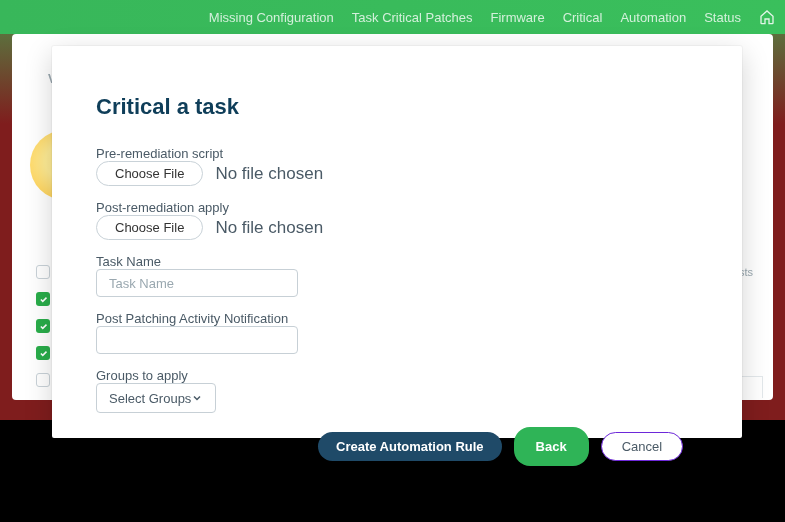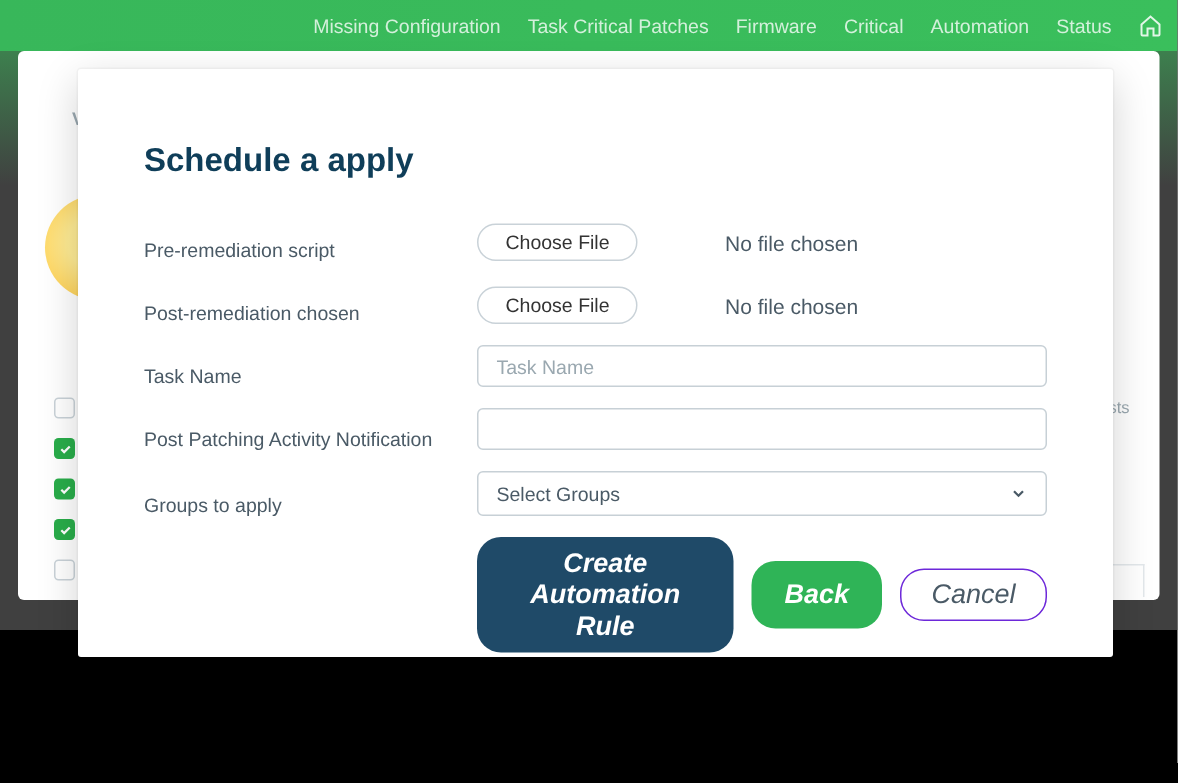--- a/index.html
+++ b/index.html
@@ -9,21 +9,21 @@
       font-family: -apple-system, BlinkMacSystemFont, "Segoe UI", Arial, sans-serif;
       background: #000;
       overflow: hidden;
       position: relative;
     }
     .page {
       position: absolute;
       top: 0; left: 0;
       width: 785px;
       height: 420px;
-      background: #404040;
+      background: #7f1d1d;
     }
     .topbar {
       height: 34px;
       background: linear-gradient(to right, #38b75a, #3abf5c);
       display: flex;
       align-items: center;
       justify-content: flex-end;
       padding: 0 10px;
       gap: 18px;
     }
@@ -117,23 +117,24 @@
       padding: 48px 44px 30px 44px;
     }
     .modal-title {
       color: #0f3e59;
       font-size: 22px;
       font-weight: 700;
       margin-bottom: 26px;
     }
     .form-row {
       display: flex;
-      align-items: flex-end;
+      align-items: flex-start;
       margin-bottom: 14px;
       min-height: 28px;
+      flex-direction: column;
     }
     .form-label {
       width: 222px;
       color: #4a5a66;
       font-size: 13px;
     }
     .form-control { flex: 1; }
     .file-picker {
       display: flex;
       align-items: center;
@@ -142,23 +143,22 @@
     .choose-file-btn {
       border: 1px solid #c9d2d8;
       background: #fff;
       border-radius: 14px;
       padding: 4px 18px;
       font-size: 13px;
       color: #333;
       cursor: pointer;
     }
     .file-status {
-      font-size: 14px;
-      color: #4a5a66;
-      margin-left: 46px;
+      font-size: 17px;
+      color: #4a5a66;
     }
     .text-input {
       width: 100%;
       border: 1px solid #c7d0d6;
       border-radius: 4px;
       height: 28px;
       padding: 0 12px;
       font-size: 13px;
       color: #4a5a66;
       outline: none;
@@ -189,25 +189,24 @@
     .button-row {
       display: flex;
       gap: 12px;
       align-items: center;
       margin-left: 222px;
       margin-top: 12px;
     }
     .btn {
       border-radius: 16px;
       padding: 7px 18px;
-      font-size: 18px;
+      font-size: 13px;
       font-weight: 600;
       cursor: pointer;
       border: none;
-      font-style: italic;
     }
     .btn-primary {
       background: #1f4a68;
       color: #fff;
     }
     .btn-success {
       background: #2fb457;
       color: #fff;
       padding: 12px 22px;
     }
@@ -267,32 +266,32 @@
   <div class="table-grid">
     <div class="cell"></div>
     <div class="cell"></div>
     <div class="cell"></div>
     <div class="cell"></div>
     <div class="cell"></div>
     <div class="cell"></div>
   </div>
 
   <div class="modal">
-    <div class="modal-title">Schedule a apply</div>
+    <div class="modal-title">Critical a task</div>
 
     <div class="form-row">
       <div class="form-label">Pre-remediation script</div>
       <div class="form-control file-picker">
         <button class="choose-file-btn">Choose File</button>
         <span class="file-status">No file chosen</span>
       </div>
     </div>
 
     <div class="form-row">
-      <div class="form-label">Post-remediation chosen</div>
+      <div class="form-label">Post-remediation apply</div>
       <div class="form-control file-picker">
         <button class="choose-file-btn">Choose File</button>
         <span class="file-status">No file chosen</span>
       </div>
     </div>
 
     <div class="form-row">
       <div class="form-label">Task Name</div>
       <div class="form-control">
         <input class="text-input" type="text" placeholder="Task Name" style="">

